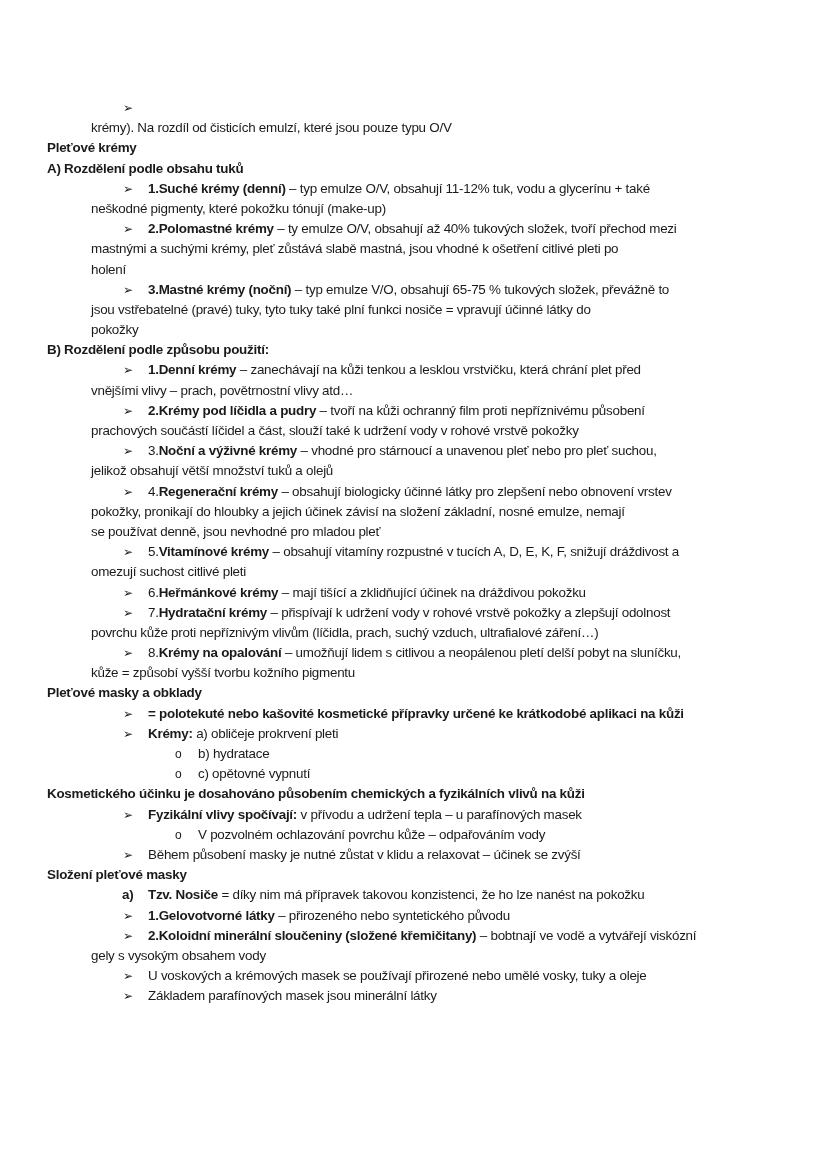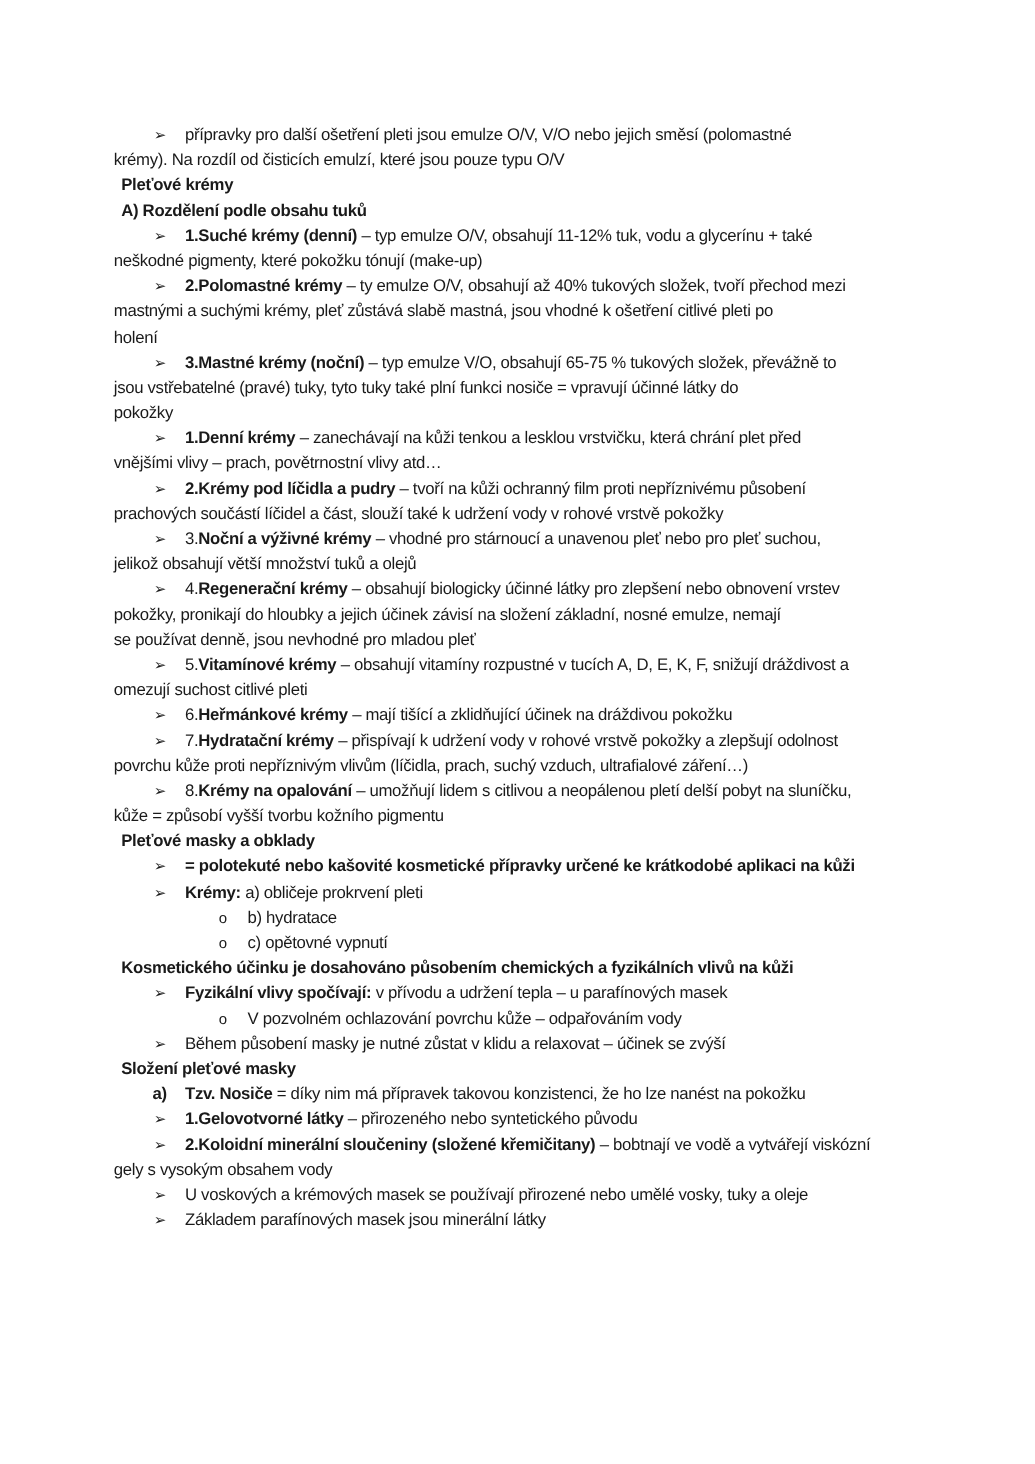--- a/index.html
+++ b/index.html
@@ -1,50 +1,51 @@
 <!DOCTYPE html>
 <html><head>
 <meta charset="utf-8">
 <style>
   html, body { margin: 0; padding: 0; background: #ffffff; }
   body { width: 828px; height: 1171px; position: relative; overflow: hidden;
          font-family: "Liberation Sans", sans-serif; color: #1a1a1a; }
   .page { position: absolute; left: 0; top: 98px; width: 828px; }
   .line { position: relative; height: 20.2px; line-height: 20.2px; font-size: 13.4px; white-space: nowrap; letter-spacing: -0.25px; }
-  .h { padding-left: 97px; font-weight: bold; }
+  .h { padding-left: 47px; font-weight: bold; }
   .b1 { padding-left: 148px; }
   .b1 .mk { position: absolute; left: 123px; top: 0; font-size: 12px; }
   .a1 .mk { left: 122px; font-weight: bold; font-size: 13.4px; }
   .b2 { padding-left: 198px; }
   .b2 .mk { position: absolute; left: 175px; top: 0; font-size: 12px; }
   .cont { padding-left: 91px; }
   b { font-weight: bold; }
 </style>
 </head>
 <body>
 
 <div class="page">
 
-  <div class="line b1"><span class="mk">➢</span><span>přípravky pro další ošetření pleti jsou emulze O/V, V/O nebo jejich směsí (polomastné</span></div>
+  <div class="line b1"><span class="mk">➢</span></div>
   <div class="line cont">krémy). Na rozdíl od čisticích emulzí, které jsou pouze typu O/V</div>
 
   <div class="line h">Pleťové krémy</div>
   <div class="line h">A) Rozdělení podle obsahu tuků</div>
 
   <div class="line b1"><span class="mk">➢</span><b>1.Suché krémy (denní)</b><span> – typ emulze O/V, obsahují 11-12% tuk, vodu a glycerínu + také</span></div>
   <div class="line cont">neškodné pigmenty, které pokožku tónují (make-up)</div>
 
   <div class="line b1"><span class="mk">➢</span><b>2.Polomastné krémy</b><span> – ty emulze O/V, obsahují až 40% tukových složek, tvoří přechod mezi</span></div>
   <div class="line cont">mastnými a suchými krémy, pleť zůstává slabě mastná, jsou vhodné k ošetření citlivé pleti po</div>
   <div class="line cont">holení</div>
 
   <div class="line b1"><span class="mk">➢</span><b>3.Mastné krémy (noční)</b><span> – typ emulze V/O, obsahují 65-75 % tukových složek, převážně to</span></div>
   <div class="line cont">jsou vstřebatelné (pravé) tuky, tyto tuky také plní funkci nosiče = vpravují účinné látky do</div>
   <div class="line cont">pokožky</div>
 
+  <div class="line h">B) Rozdělení podle způsobu použití:</div>
 
   <div class="line b1"><span class="mk">➢</span><span></span><b>1.Denní krémy</b><span> – zanechávají na kůži tenkou a lesklou vrstvičku, která chrání plet před</span></div>
   <div class="line cont">vnějšími vlivy – prach, povětrnostní vlivy atd…</div>
 
   <div class="line b1"><span class="mk">➢</span><span></span><b>2.Krémy pod líčidla a pudry</b><span> – tvoří na kůži ochranný film proti nepříznivému působení</span></div>
   <div class="line cont">prachových součástí líčidel a část, slouží také k udržení vody v rohové vrstvě pokožky</div>
 
   <div class="line b1"><span class="mk">➢</span><span>3.</span><b>Noční a výživné krémy</b><span> – vhodné pro stárnoucí a unavenou pleť nebo pro pleť suchou,</span></div>
   <div class="line cont">jelikož obsahují větší množství tuků a olejů</div>
 

